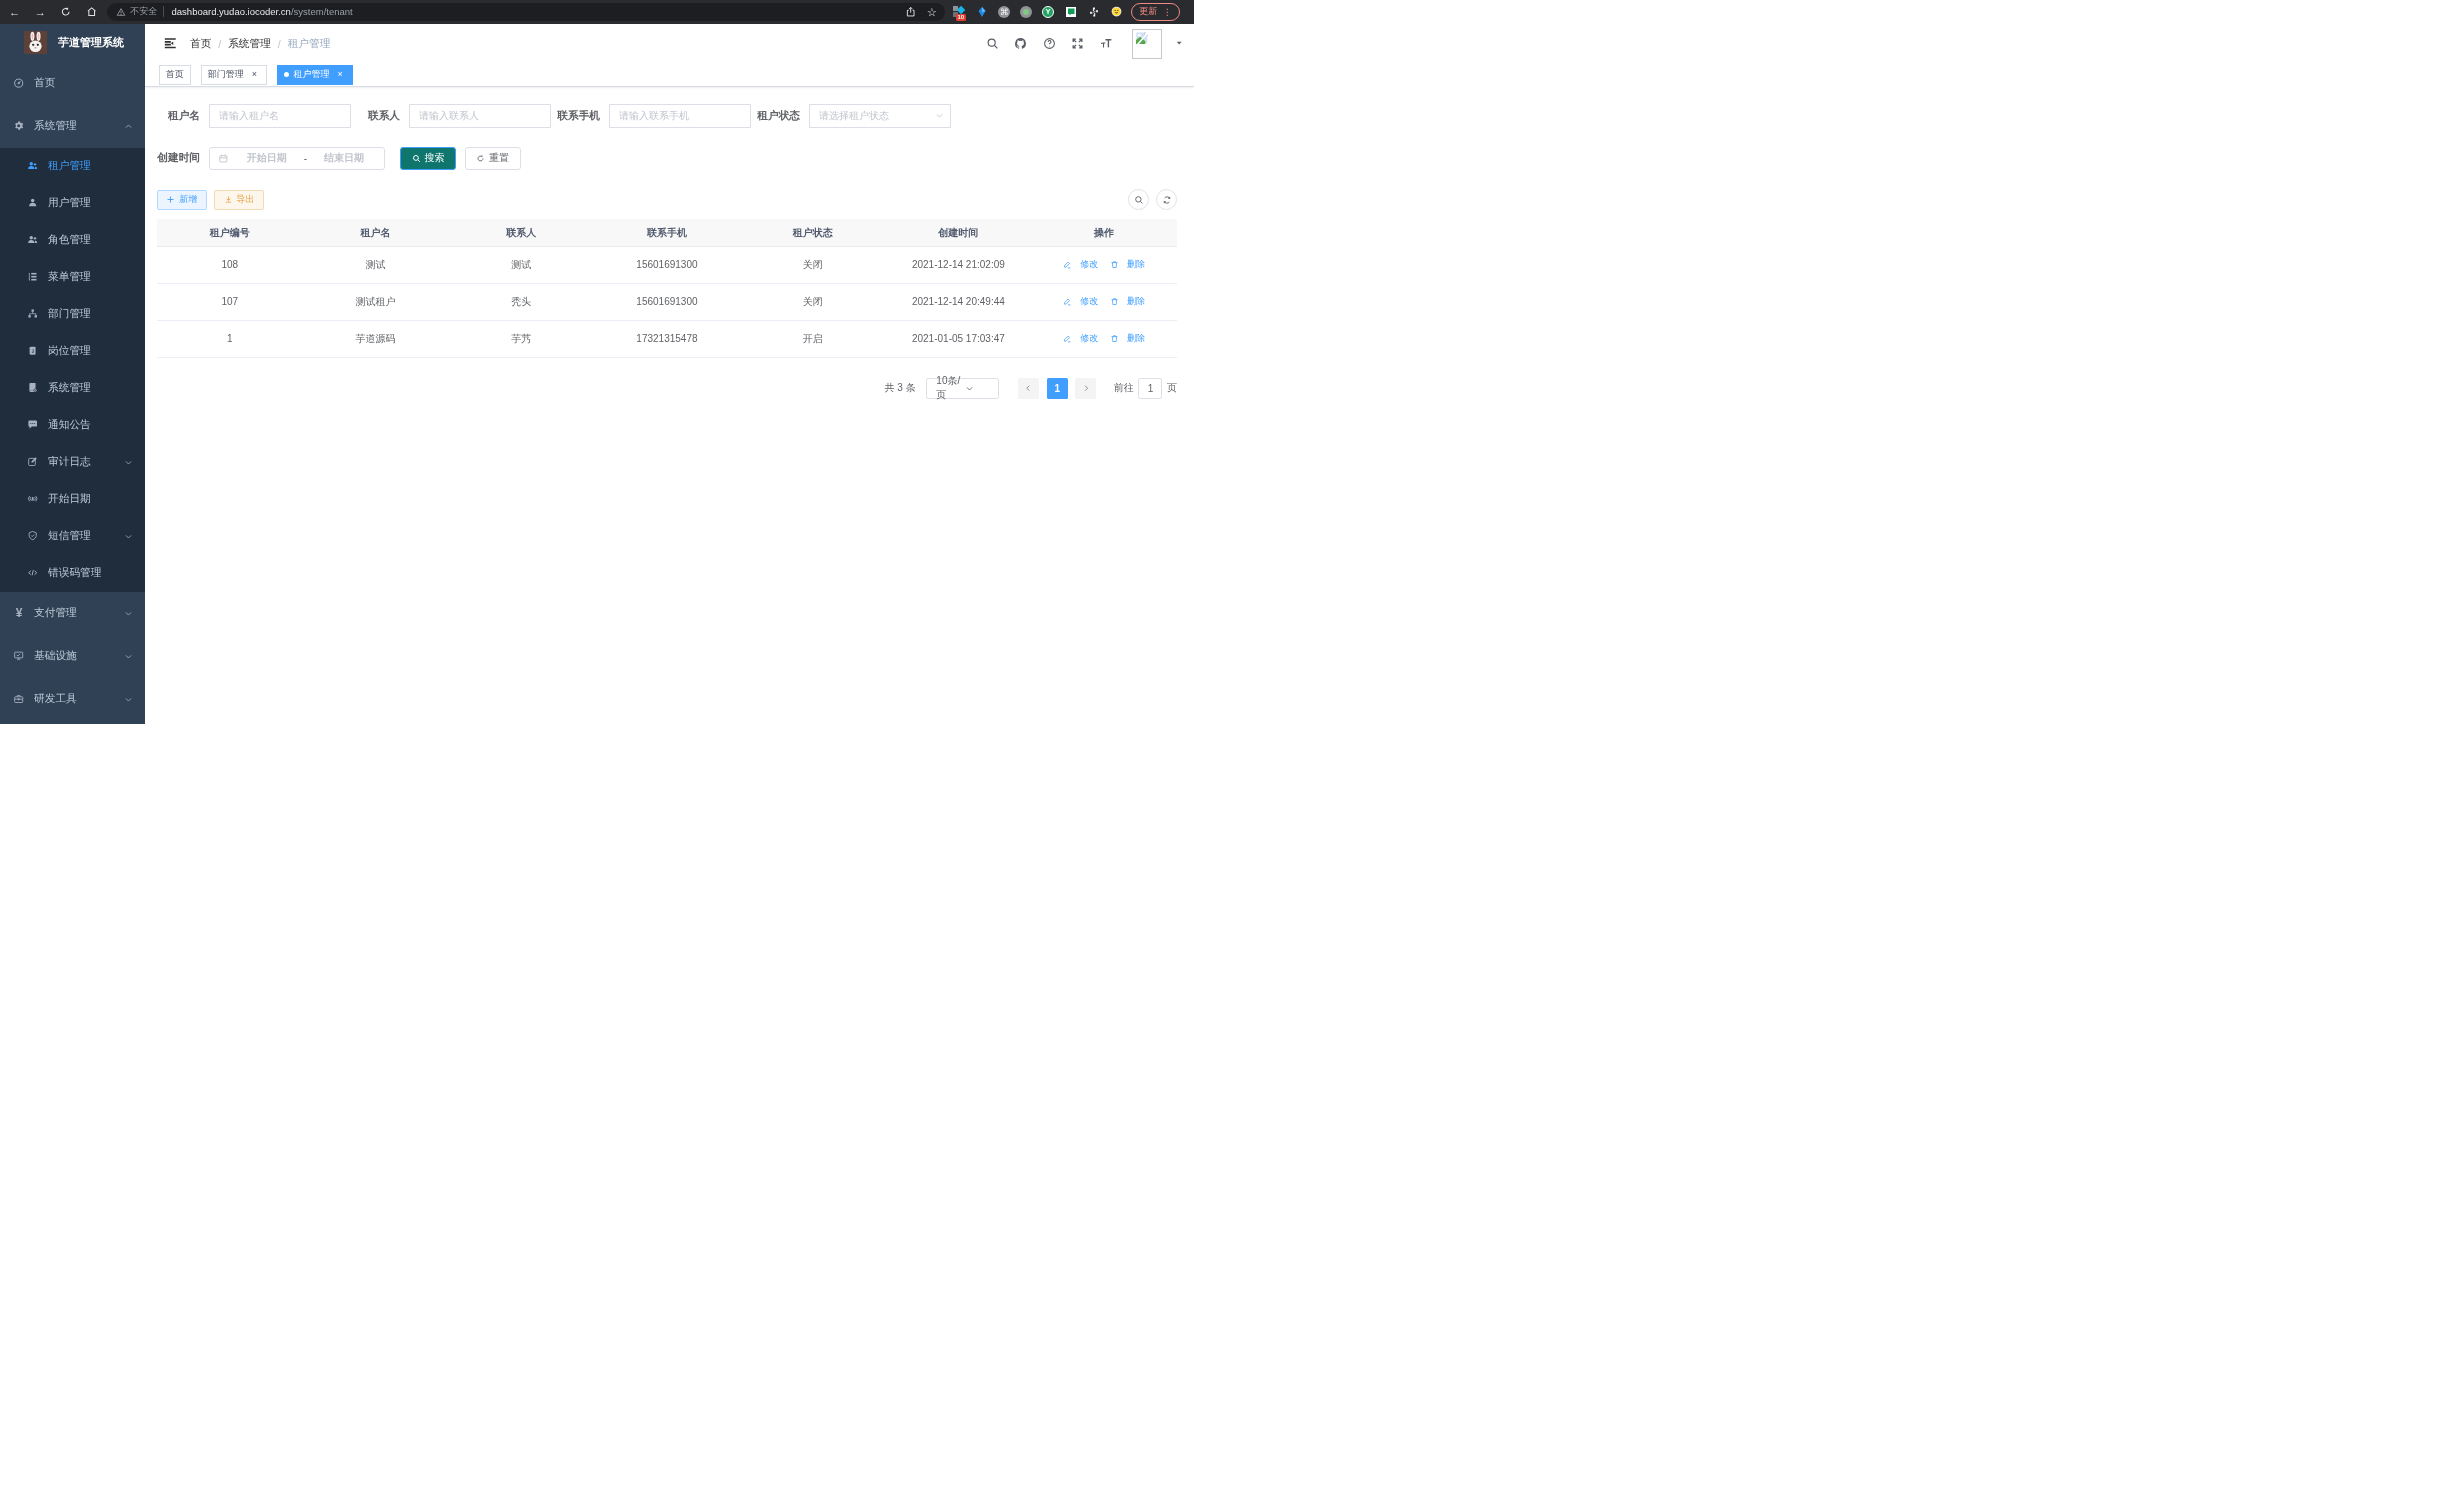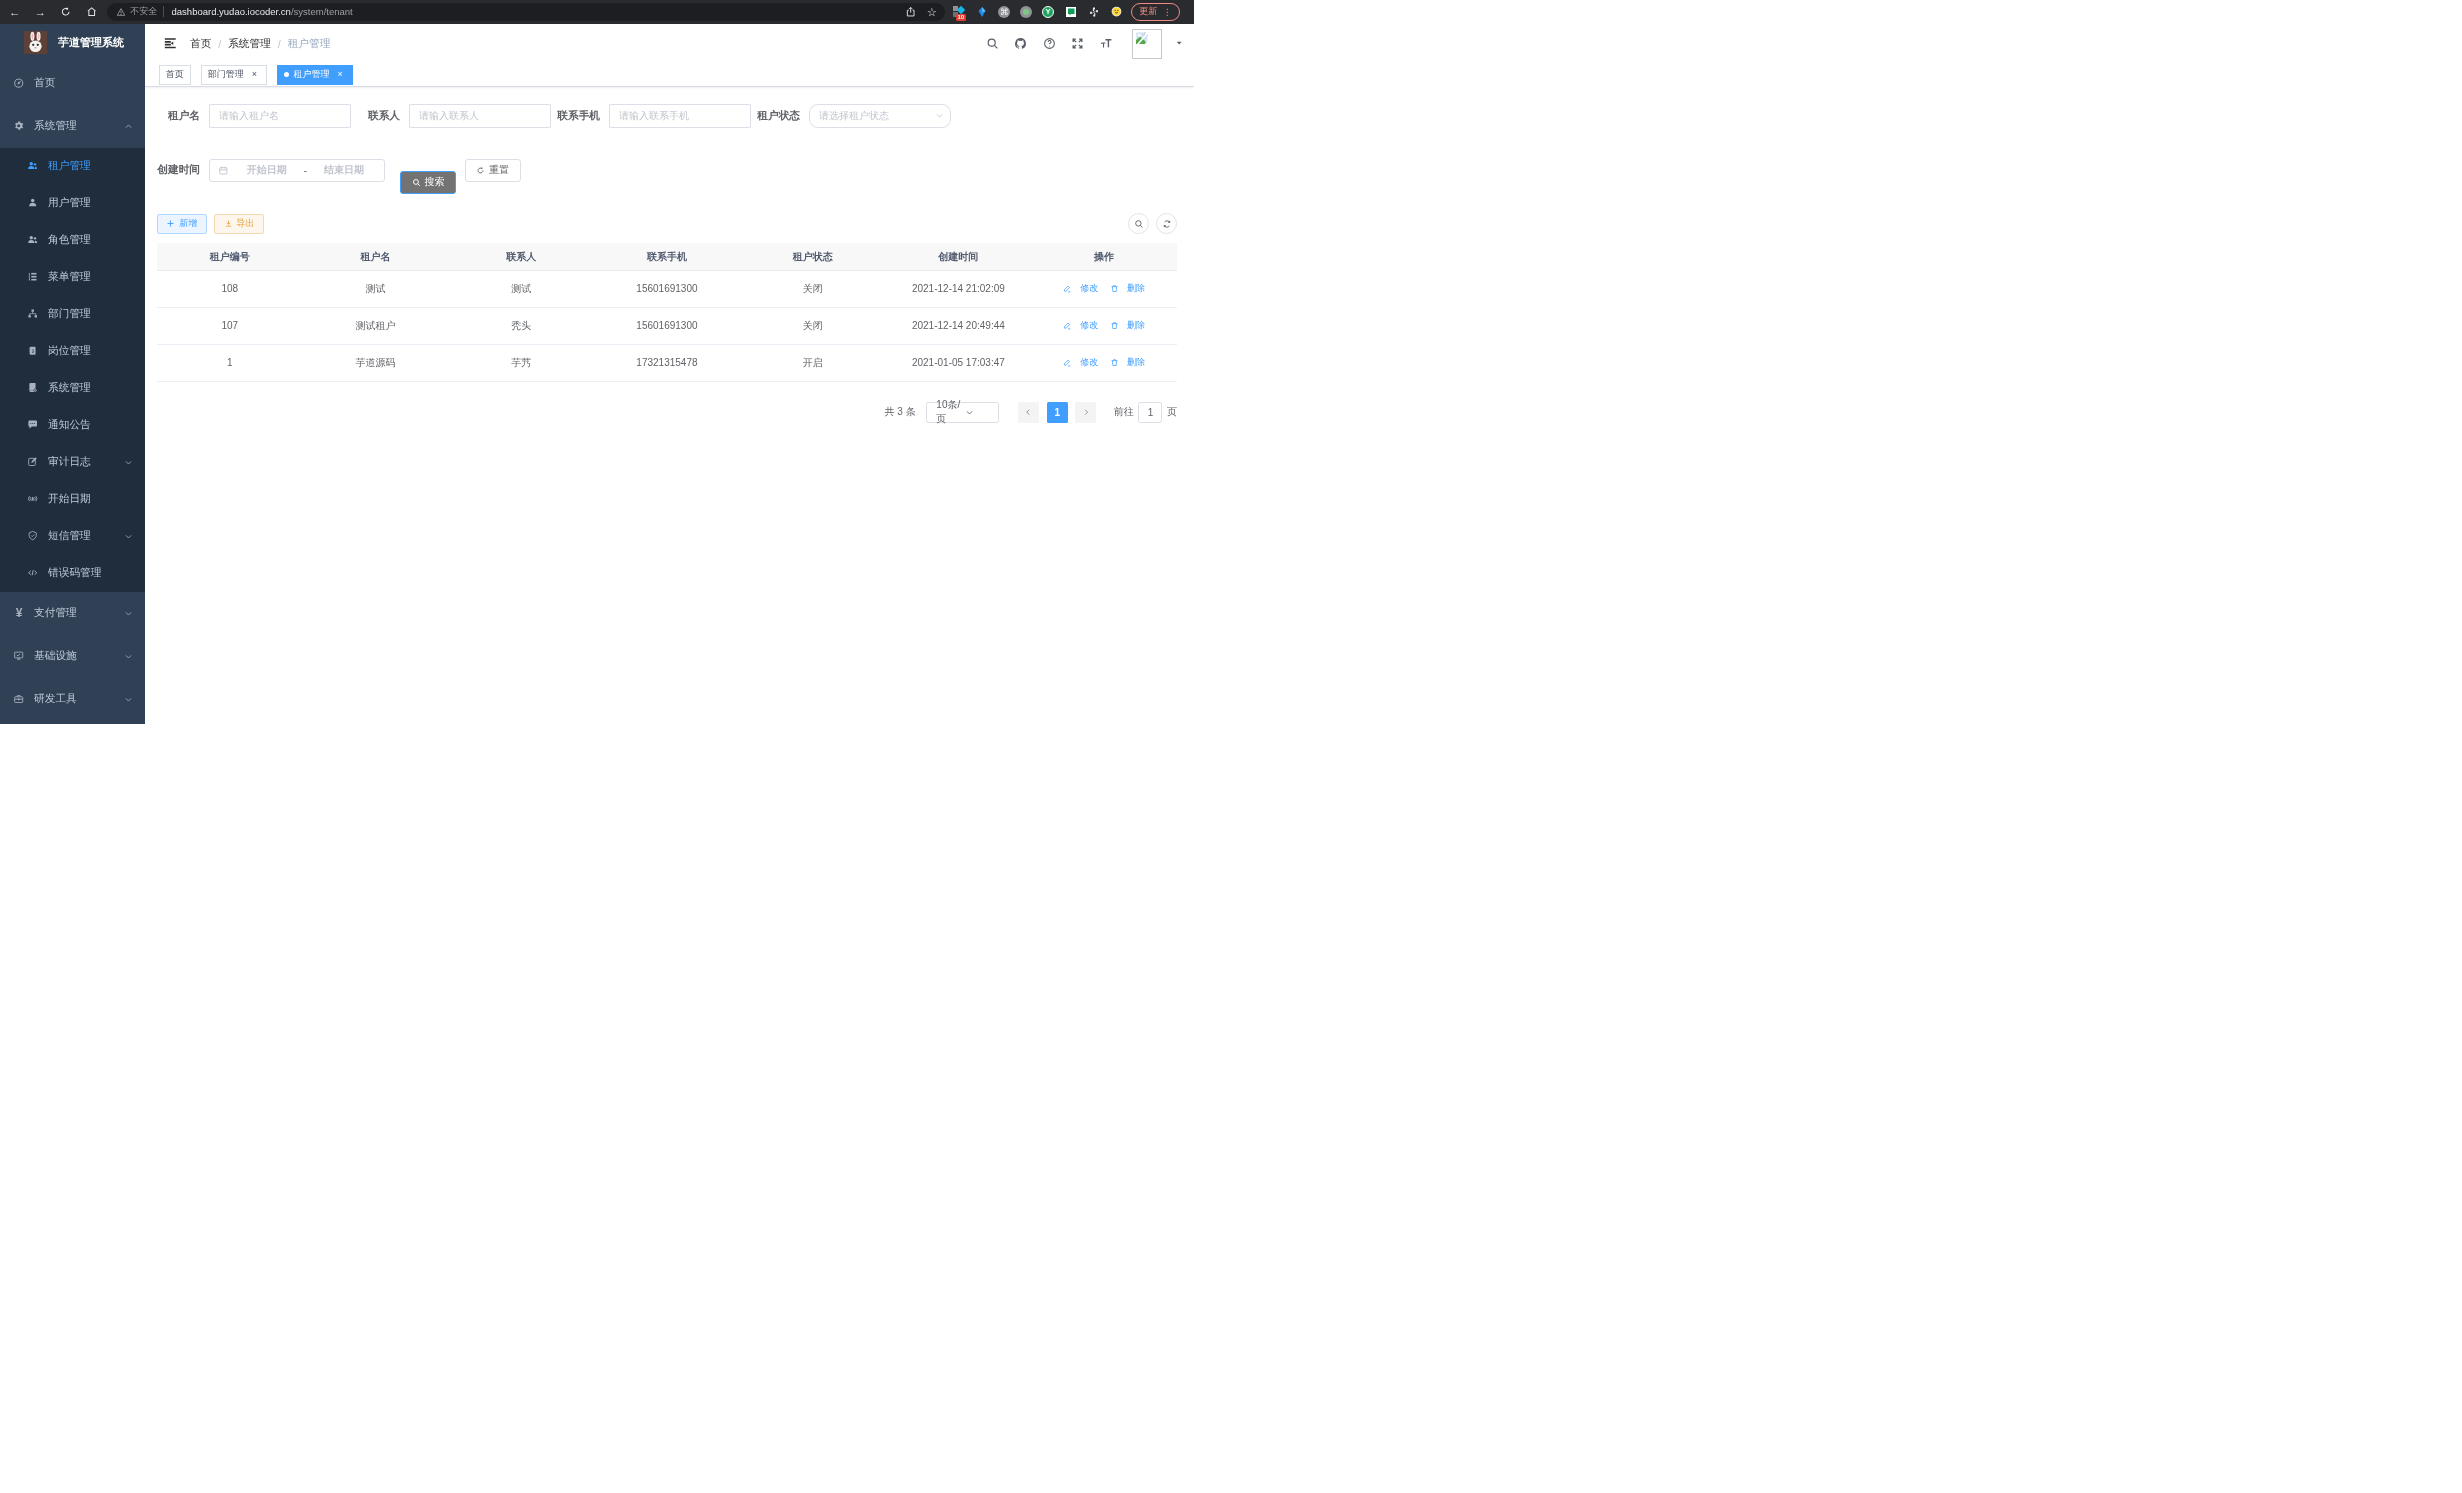--- a/index.html
+++ b/index.html
@@ -69,32 +69,32 @@
   .tag.active { background:#409eff; border-color:#409eff; color:#fff; }
   .tag.active .dot { display:inline-block; }
 
   
   .content { flex:1; padding:17.5px 17px 0 12px; background:#fff; overflow:hidden; }
   .filter-row { display:flex; align-items:center; margin-bottom:19px; }
   .f-item { display:flex; align-items:center; margin-right:6px; }
   .f-label { width:52px; text-align:right; padding-right:9px; font-size:10.7px; color:#606266; font-weight:bold; white-space:nowrap; flex:0 0 auto; }
   .f-input { width:142px; height:23.6px; border:0.8px solid #dcdfe6; border-radius:1px; padding:0 9px; font-size:10px; color:#606266; outline:none; font-family:inherit; }
   .f-input::placeholder { color:#c0c4cc; }
-  .f-select { width:142px; height:23.6px; border:0.8px solid #dcdfe6; border-radius:9px; padding:0 6px 0 9px; display:flex; align-items:center; cursor:pointer; background:#fff; }
+  .f-select { width:142px; height:23.6px; border:0.8px solid #dcdfe6; border-radius:0; padding:0 6px 0 9px; display:flex; align-items:center; cursor:pointer; background:#fff; }
   .f-select .sel-text { color:#c0c4cc; font-size:10px; flex:1; }
   .sel-caret { color:#c0c4cc; display:flex; }
   .sel-caret svg { width:9px; height:9px; }
   .date-range { width:176px; height:23.6px; border:0.8px solid #dcdfe6; border-radius:3px; display:flex; align-items:center; padding:0 7.6px; gap:0; }
   .dr-icon { color:#c0c4cc; display:flex; margin-right:6px; }
   .dr-icon svg { width:10.7px; height:10.7px; }
   .dr-text { color:#c0c4cc; font-size:10px; flex:1; text-align:center;font-weight:bold; }
   .dr-sep { color:#606266; font-size:10px; padding:0 4.6px; }
   .btn { height:23.6px; border-radius:3px; font-size:10px; display:inline-flex; align-items:center; justify-content:center; gap:3.8px; cursor:pointer; border:0.8px solid transparent; padding:0 10.7px; font-family:inherit; }
   .btn svg { width:9px; height:9px; }
-  .btn-primary { background:#737373; border-color:#409eff; color:#fff; margin-left:9px;margin-top:24px; }
+  .btn-primary { background:#0f766e; border-color:#409eff; color:#fff; margin-left:9px; }
   .btn-plain { background:#fff; border-color:#dcdfe6; color:#606266; margin-left:8.4px; }
   .btn-mini { height:20px; font-size:9px; padding:0 8.4px; border-radius:2px; }
   .btn-add { background:#ecf5ff; border-color:#b3d8ff; color:#409eff; }
   .btn-export { background:#fdf6ec; border-color:#f5dab1; color:#e6a23c; margin-left:7.6px; }
   .toolbar-row { display:flex; align-items:center; margin-bottom:9px; }
   .tb-right { margin-left:auto; display:flex; gap:6.9px; }
   .circle-btn { width:21px; height:21px; border-radius:50%; border:0.8px solid #dfe3e9; background:#fff; display:flex; align-items:center; justify-content:center; color:#5a5e66; cursor:pointer; }
   .circle-btn svg { width:10px; height:10px; }
 
   

